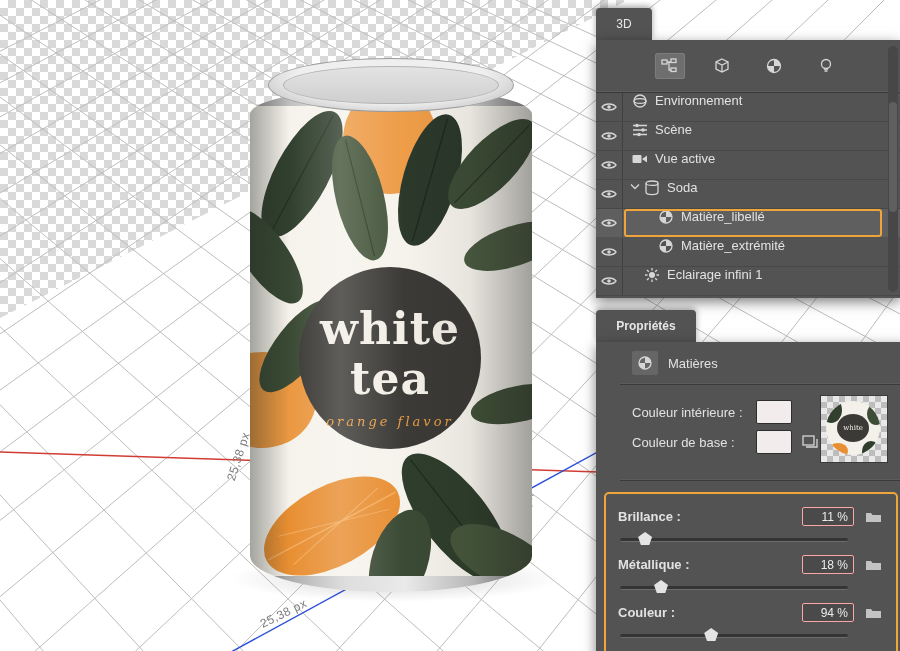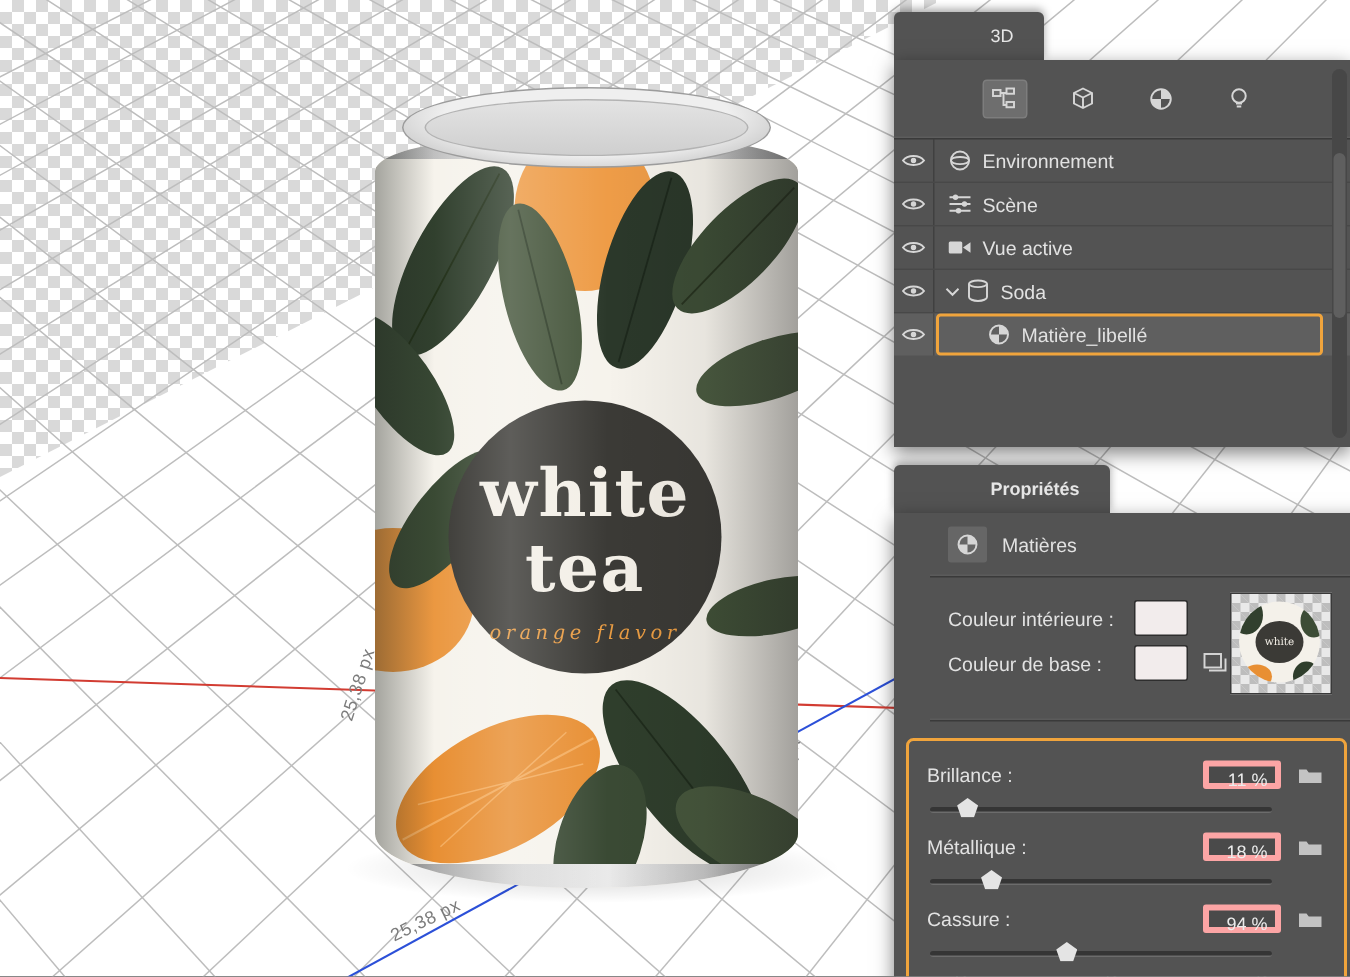--- a/index.html
+++ b/index.html
@@ -35,33 +35,33 @@
   .can-bottom-rim{position:absolute;left:0;bottom:0;width:100%;height:16px;
       background:linear-gradient(90deg,#8e8e8e,#d9d9d9 35%,#eaeaea 55%,#c2c2c2 80%,#8a8a8a);}
   .label-art{position:absolute;left:0;top:16px;width:282px;height:472px;}
   .can-shade{position:absolute;inset:0;border-radius:inherit;pointer-events:none;
       background:linear-gradient(90deg,rgba(30,35,30,.38) 0%,rgba(255,255,255,0) 14%,
         rgba(255,255,255,.18) 32%,rgba(255,255,255,0) 55%,rgba(0,0,0,.06) 78%,rgba(25,25,25,.38) 100%);}
 
   
   .ps-tab{position:absolute;background:#535353;color:#e6e6e6;font-size:12px;
       display:flex;align-items:center;justify-content:center;border-radius:4px 4px 0 0;
-      box-shadow:0 -2px 6px rgba(0,0,0,.35);padding-left:44px;}
+      box-shadow:0 -2px 6px rgba(0,0,0,.35);}
   .panel{position:absolute;background:#535353;box-shadow:0 4px 12px rgba(0,0,0,.5);color:#e2e2e2;}
   #tab-3d{left:596px;top:8px;width:56px;height:32px;}
   #panel-3d{left:596px;top:40px;width:304px;height:258px;}
   #tab-props{left:596px;top:310px;width:100px;height:32px;font-weight:bold;}
   #panel-props{left:596px;top:342px;width:304px;height:350px;padding-left:24px;}
 
   .filter-row{height:52px;display:flex;align-items:center;justify-content:center;gap:22px;
       border-bottom:1px solid rgba(0,0,0,.3);box-shadow:inset 0 -1px 0 rgba(255,255,255,.06);}
   .filter-btn{width:30px;height:26px;display:flex;align-items:center;justify-content:center;border-radius:3px;}
   .filter-btn.active{background:#6e6e6e;box-shadow:inset 0 0 0 1px #7d7d7d;}
 
-  .row{position:relative;height:28px;display:flex;align-items:center;
+  .row{position:relative;height:28px;display:flex;align-items:flex-start;
       border-bottom:1px solid rgba(0,0,0,.12);font-size:13px;}
   .eye-cell{width:26px;height:100%;display:flex;align-items:center;justify-content:center;
       border-right:1px solid rgba(0,0,0,.22);flex:none;}
   .row-icon{width:18px;height:16px;display:flex;align-items:center;justify-content:center;margin:0 6px 0 8px;flex:none;}
   .row.indent .row-icon{margin-left:34px;}
   .chev{width:12px;height:12px;margin-left:6px;flex:none;display:flex;align-items:center;justify-content:center;}
   .row.selected{background:#5f5f5f;}
   .sel-outline{position:absolute;left:28px;right:18px;top:0;bottom:0;
       border:2px solid #f0a43c;border-radius:3px;pointer-events:none;box-sizing:border-box;}
   .scrollbar{position:absolute;right:2px;top:6px;width:10px;bottom:6px;background:#474747;border-radius:5px;}
@@ -85,22 +85,22 @@
   .mat-thumb-circle{position:absolute;left:5px;top:5px;width:54px;height:54px;border-radius:50%;
       background:#f4f1ea;overflow:hidden;}
   .mtc-leaf{position:absolute;border-radius:50%;}
   .mtc-center{position:absolute;left:11px;top:13px;width:32px;height:28px;border-radius:50%;background:#3b3a36;
       color:#f3efe7;font-size:7px;line-height:28px;text-align:center;font-family:"DejaVu Serif",serif;}
   .thumb-chev{position:absolute;right:10px;top:36px;width:16px;height:16px;display:flex;align-items:center;justify-content:center;}
 
   .slider-group{position:absolute;left:8px;right:26px;top:150px;bottom:6px;
       border:2px solid #f0a43c;border-radius:5px;padding:8px 12px 4px 12px;box-sizing:border-box;}
   .slider-label-row{display:flex;align-items:center;height:24px;font-size:13px;margin-top:2px;}
-  .slider-label-row .lbl{flex:1;}
-  .val-box{width:52px;height:19px;background:#4a4a4a;border:4px solid #fca5a5;border-radius:2px;
+  .slider-label-row .lbl{flex:1;font-weight:bold;}
+  .val-box{width:52px;height:19px;background:#4a4a4a;border:1px solid #fca5a5;border-radius:2px;
       color:#ececec;font-size:12px;text-align:right;line-height:19px;padding-right:5px;box-sizing:border-box;}
   .folder-btn{width:22px;height:18px;margin-left:8px;display:flex;align-items:center;justify-content:center;}
   .slider-track-row{position:relative;height:22px;margin:0 2px;}
   .track{position:absolute;left:0;right:34px;top:10px;height:3px;background:#353535;
       border-bottom:1px solid #6c6c6c;border-radius:2px;}
   .thumb{position:absolute;top:-6px;width:14px;height:13px;margin-left:-7px;background:#e4e4e4;
       clip-path:polygon(50% 0,100% 38%,80% 100%,20% 100%,0 38%);}
   svg .st{stroke:#d6d6d6;fill:none;stroke-width:1.3;}
   svg .fl{fill:#d6d6d6;stroke:none;}
 </style>
@@ -355,21 +355,52 @@
         <svg width="16" height="16">
             <circle cx="8" cy="8" r="6" class="st"></circle>
             <path d="M8 2 A6 6 0 0 1 14 8 L8 8 Z" class="fl"></path>
             <path d="M8 14 A6 6 0 0 1 2 8 L8 8 Z" class="fl"></path>
           </svg>
       </div>
       <span>Matière_libellé</span>
       <div class="sel-outline"></div>
     </div>
 
-
+    <div class="row indent">
+      <div class="eye-cell">
+        <svg width="16" height="10">
+            <path d="M1 5 C4 1 12 1 15 5 C12 9 4 9 1 5 Z" class="st"></path>
+            <circle cx="8" cy="5" r="1.8" class="fl"></circle>
+          </svg>
+      </div>
+      <div class="row-icon">
+        <svg width="16" height="16">
+            <circle cx="8" cy="8" r="6" class="st"></circle>
+            <path d="M8 2 A6 6 0 0 1 14 8 L8 8 Z" class="fl"></path>
+            <path d="M8 14 A6 6 0 0 1 2 8 L8 8 Z" class="fl"></path>
+          </svg>
+      </div>
+      <span>Matière_extrémité</span>
+    </div>
+
+    <div class="row">
+      <div class="eye-cell">
+        <svg width="16" height="10">
+            <path d="M1 5 C4 1 12 1 15 5 C12 9 4 9 1 5 Z" class="st"></path>
+            <circle cx="8" cy="5" r="1.8" class="fl"></circle>
+          </svg>
+      </div>
+      <div class="row-icon" style="margin-left:20px;">
+        <svg width="16" height="16">
+            <circle cx="8" cy="8" r="3" class="fl"></circle>
+            <path d="M8 1 V3.5 M8 12.5 V15 M1 8 H3.5 M12.5 8 H15 M3 3 L4.8 4.8 M11.2 11.2 L13 13 M13 3 L11.2 4.8 M4.8 11.2 L3 13" class="st"></path>
+          </svg>
+      </div>
+      <span>Eclairage infini 1</span>
+    </div>
 
     <div class="scrollbar">
       <div class="scroll-thumb" style="top:56px;height:110px;"></div>
     </div>
   </div>
 
   <div class="ps-tab" id="tab-props">
     <span>Propriétés</span>
   </div>
 
@@ -443,21 +474,21 @@
           </svg>
         </div>
       </div>
       <div class="slider-track-row">
         <div class="track">
           <div class="thumb" style="left: 18%;"></div>
         </div>
       </div>
 
       <div class="slider-label-row">
-        <span class="lbl">Cassure :</span>
+        <span class="lbl">Couleur :</span>
         <div class="val-box">94 %</div>
         <div class="folder-btn">
           <svg width="17" height="13">
             <path d="M1 3 H6 L7.5 5 H16 V12 H1 Z M1 3 V12" fill="#c3c3c3"></path>
           </svg>
         </div>
       </div>
       <div class="slider-track-row">
         <div class="track">
           <div class="thumb" style="left: 40%;"></div>

